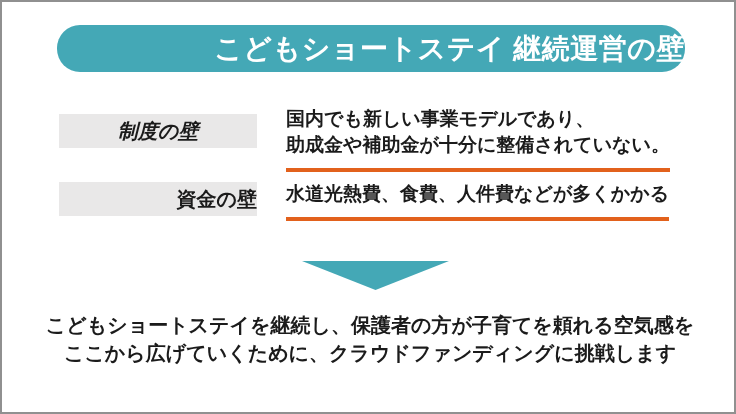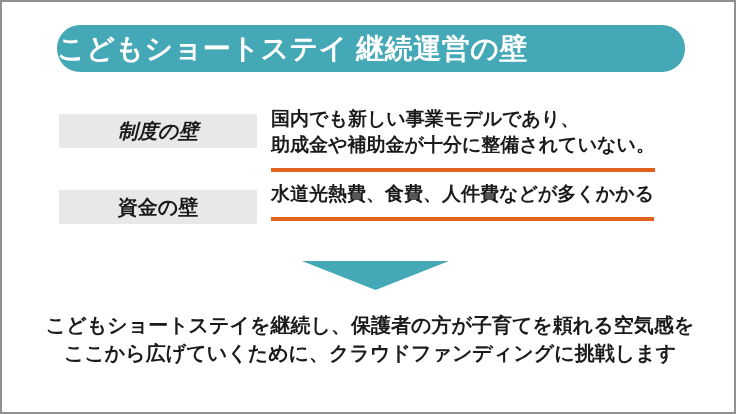--- a/index.html
+++ b/index.html
@@ -19,61 +19,62 @@
   }
   .title-banner {
     position: absolute;
     left: 55px;
     top: 23px;
     width: 628px;
     height: 47px;
     background: #44A8B6;
     display: flex;
     align-items: center;
-    justify-content: flex-start;
+    justify-content: flex-end;
     border-radius: 23px;
   }
   .title-banner .title-text {
     color: #ffffff;
     font-size: 28px;
     font-weight: 700;
     letter-spacing: 0.5px;
     white-space: nowrap;
   }
   .label-box {
     position: absolute;
     left: 57px;
     width: 198px;
     height: 34px;
     background: #E9E8E8;
     display: flex;
     align-items: center;
     justify-content: center;
   }
   .label-box.row1 { top: 112px; font-style: italic; }
-  .label-box.row2 { top: 188px; }
+  .label-box.row2 { top: 180px; justify-content: flex-end; }
   .label-box .label-text {
     font-size: 20px;
     font-weight: 700;
     color: #1b1b1b;
     white-space: nowrap;
   }
   .body-text {
     position: absolute;
     left: 269px;
     color: #1b1b1b;
     font-size: 19px;
     font-weight: 700;
   }
   .body-text.row1 { top: 105px; }
   .body-text.row2 { top: 180px; }
   .tline {
     line-height: 23px;
     height: 26px;
     white-space: nowrap;
+    margin-left: 15px;
   }
   .u {
     border-bottom: 4px solid #E2611C;
     padding-bottom: 13px;
   }
   .down-arrow {
     position: absolute;
     left: 300px;
     top: 259px;
     width: 147px;

